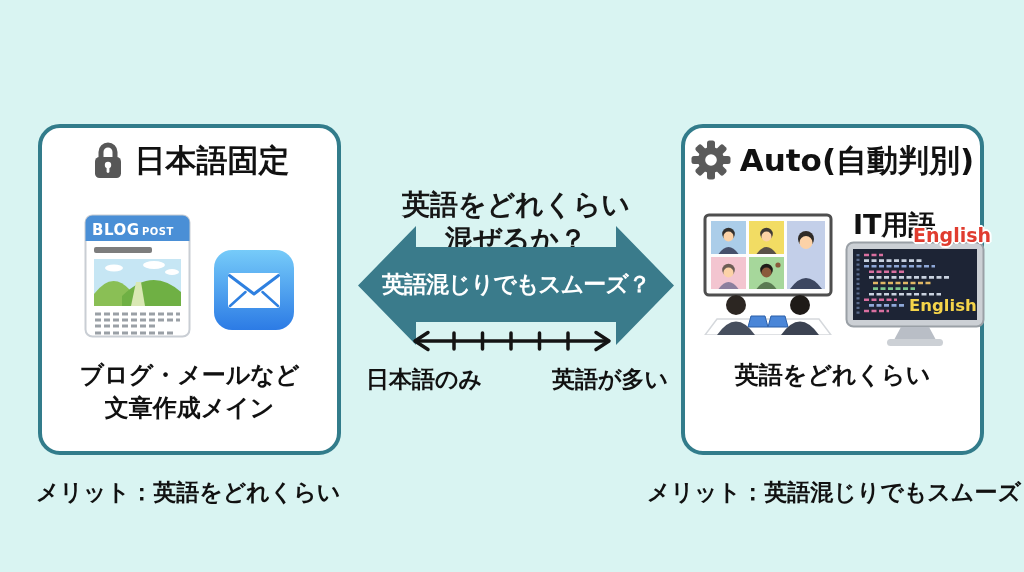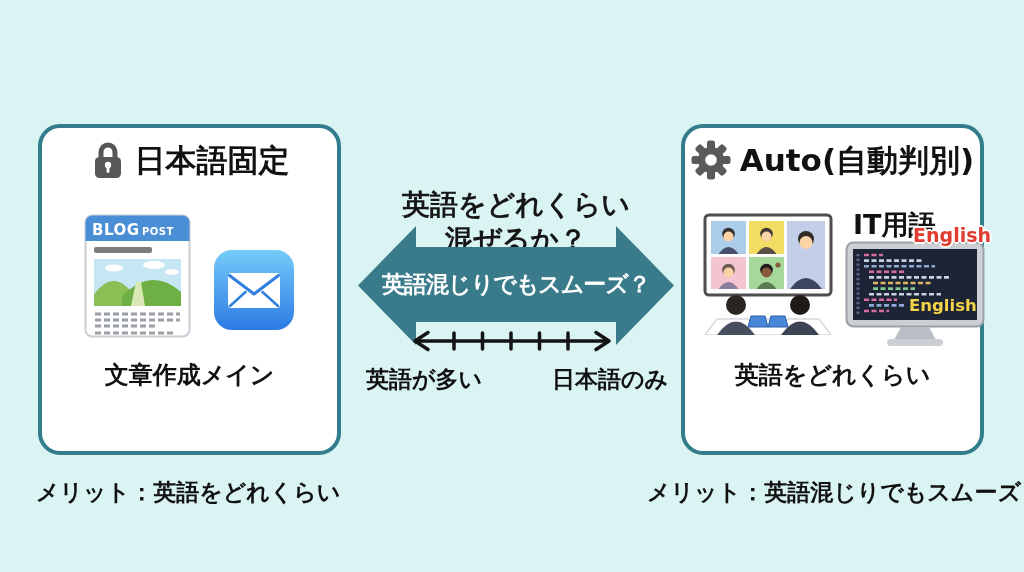--- a/index.html
+++ b/index.html
@@ -111,20 +111,21 @@
           <stop offset="1" stop-color="#2c7be5"></stop>
         </linearGradient>
       </defs>
       <rect width="80" height="80" rx="18" fill="url(#mailg)"></rect>
       <rect x="14" y="23" width="52" height="35" rx="3" fill="#ffffff"></rect>
       <path d="M15.5 25.5 L40 44 L64.5 25.5" fill="none" stroke="#2f80e0" stroke-width="3" stroke-linejoin="round" stroke-linecap="round"></path>
       <path d="M16 56 L31.5 42 M64 56 L48.5 42" fill="none" stroke="#2f80e0" stroke-width="2.5" stroke-linecap="round"></path>
     </svg>
 
     <div class="caption">
+      <div>ブログ・メールなど</div>
       <div>文章作成メイン</div>
     </div>
   </div>
 
   <div class="card right">
     <div class="card-title">
       <svg width="40" height="40" viewBox="-20 -20 40 40">
         <g fill="#5a5a5a">
           <rect x="-4" y="-19.5" width="8" height="39" rx="2.5"></rect>
           <rect x="-4" y="-19.5" width="8" height="39" rx="2.5" transform="rotate(45)"></rect>
@@ -223,20 +224,20 @@
       <path d="M187 4.5 L200 13 L187 21.5"></path>
       <line x1="45" y1="5" x2="45" y2="21"></line>
       <line x1="73.5" y1="5" x2="73.5" y2="21"></line>
       <line x1="102" y1="5" x2="102" y2="21"></line>
       <line x1="130.5" y1="5" x2="130.5" y2="21"></line>
       <line x1="159" y1="5" x2="159" y2="21"></line>
     </g>
   </svg>
 
   <div class="scale-labels">
+    <span>日本語のみ</span>
     <span>英語が多い</span>
-    <span>日本語のみ</span>
   </div>
 
   <div class="merit left">メリット：英語をどれくらい</div>
   <div class="merit right">メリット：英語混じりでもスムーズ</div>
 
 </div>
 
 </body></html>

